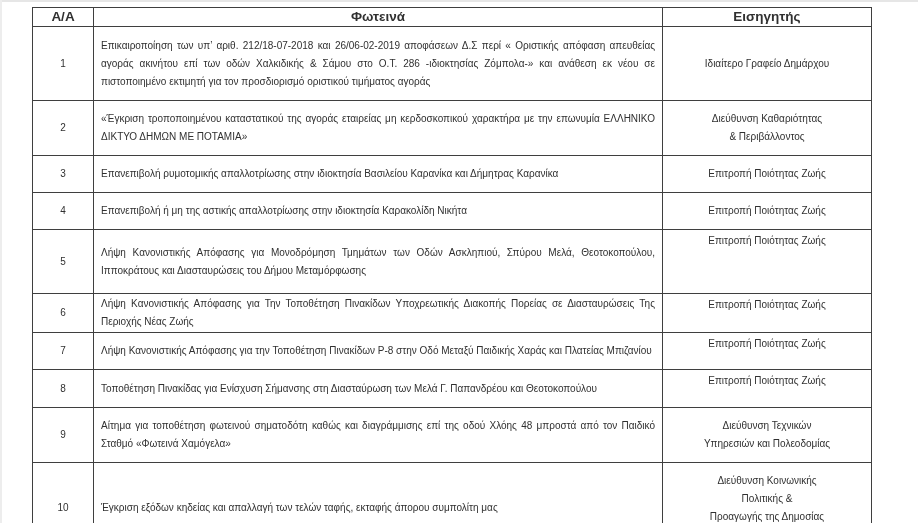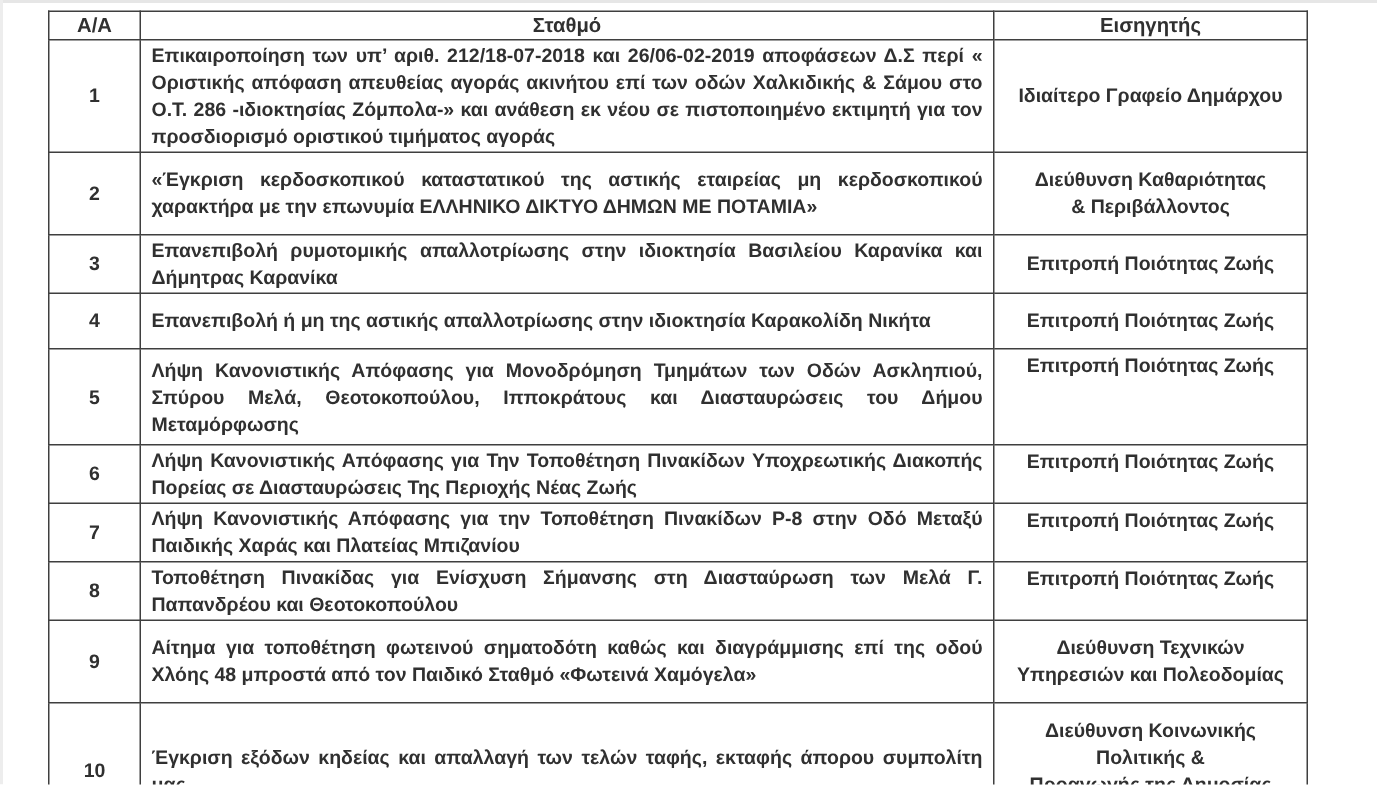--- a/index.html
+++ b/index.html
@@ -29,26 +29,25 @@
   }
   table.agenda {
     border-collapse: collapse;
     table-layout: fixed;
     width: 839px;
     margin: 7px 0 0 32px;
     background: #ffffff;
   }
   .agenda th, .agenda td {
     border: 1.5px solid #3f3f3f;
-    font-size: 13px;
+    font-size: 10px;
     line-height: 18px;
     vertical-align: middle;
     padding: 1px 7px;
     overflow: hidden;
-    font-weight: bold;
   }
   .agenda th {
     font-weight: bold;
     text-align: center;
     font-size: 13.5px;
     padding: 0 15px;
     height: 18px;
   }
   td.c-num {
     text-align: center;
@@ -75,33 +74,33 @@
 
 <table class="agenda">
   <colgroup>
     <col style="width:61px">
     <col style="width:569px">
     <col style="width:209px">
   </colgroup>
   <thead>
     <tr>
       <th>Α/Α</th>
-      <th>Σταθμό</th>
+      <th>Φωτεινά</th>
       <th>Εισηγητής</th>
     </tr>
   </thead>
   <tbody>
       <tr style="height: 74px;">
     <td class="c-num">1</td>
     <td class="c-topic">Επικαιροποίηση των υπ’ αριθ. 212/18-07-2018 και 26/06-02-2019 αποφάσεων Δ.Σ περί « Οριστικής απόφαση απευθείας αγοράς ακινήτου επί των οδών Χαλκιδικής &amp; Σάμου στο Ο.Τ. 286 -ιδιοκτησίας Ζόμπολα-» και ανάθεση εκ νέου σε πιστοποιημένο εκτιμητή για τον προσδιορισμό οριστικού τιμήματος αγοράς</td>
     <td class="c-rap">Ιδιαίτερο Γραφείο Δημάρχου</td>
   </tr>
       <tr style="height: 44px;">
     <td class="c-num">2</td>
-    <td class="c-topic">«Έγκριση κερδοσκοπικού καταστατικού της αστικής εταιρείας μη κερδοσκοπικού χαρακτήρα με την επωνυμία ΕΛΛΗΝΙΚΟ ΔΙΚΤΥΟ ΔΗΜΩΝ ΜΕ ΠΟΤΑΜΙΑ»</td>
+    <td class="c-topic">«Έγκριση τροποποιημένου καταστατικού της αγοράς εταιρείας μη κερδοσκοπικού χαρακτήρα με την επωνυμία ΕΛΛΗΝΙΚΟ ΔΙΚΤΥΟ ΔΗΜΩΝ ΜΕ ΠΟΤΑΜΙΑ»</td>
     <td class="c-rap">Διεύθυνση Καθαριότητας
 &amp; Περιβάλλοντος</td>
   </tr>
       <tr style="height: 31px;">
     <td class="c-num">3</td>
     <td class="c-topic">Επανεπιβολή ρυμοτομικής απαλλοτρίωσης στην ιδιοκτησία Βασιλείου Καρανίκα και Δήμητρας Καρανίκα</td>
     <td class="c-rap">Επιτροπή Ποιότητας Ζωής</td>
   </tr>
       <tr style="height: 17px;">
     <td class="c-num">4</td>

